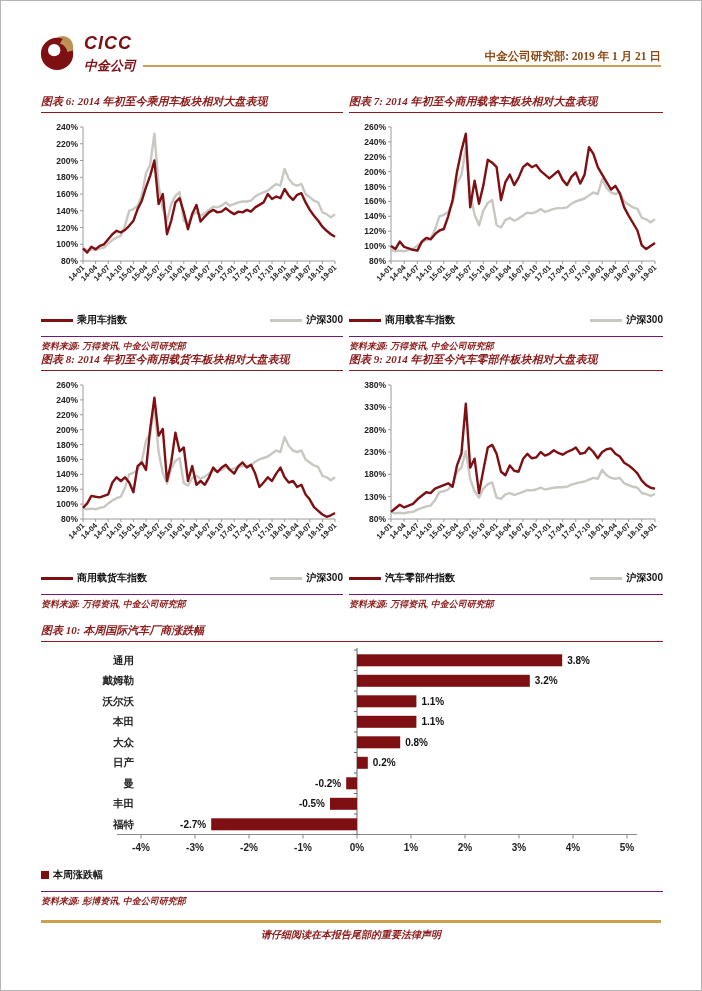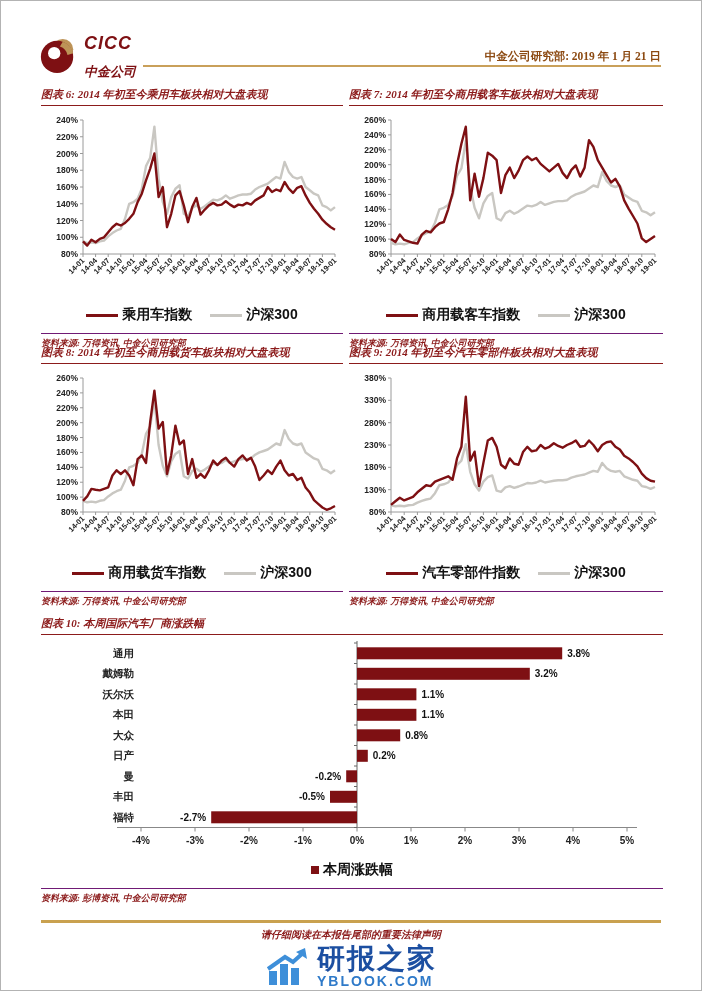--- a/index.html
+++ b/index.html
@@ -4,32 +4,32 @@
 <style>
   html,body{margin:0;padding:0;background:#e8e8e8;}
   .page{position:relative;width:702px;height:991px;background:#ffffff;margin:0 auto;
         border:1px solid #b3b3b3;box-sizing:border-box;overflow:hidden;
         font-family:"Liberation Sans", sans-serif;}
   
   .hdr-logo{position:absolute;left:38px;top:33px;display:flex;align-items:center;}
   .hdr-logo .mark{width:38px;height:38px;}
   .hdr-logo .words{margin-left:7px;line-height:1;font-style:italic;}
   .hdr-logo .en{font-size:18px;font-weight:bold;color:#7E1013;letter-spacing:1px;}
-  .hdr-logo .cn{font-size:13px;font-weight:bold;color:#7E1013;margin-top:13px;}
+  .hdr-logo .cn{font-size:13px;font-weight:bold;color:#7E1013;margin-top:7px;}
   .hdr-right{position:absolute;right:40px;top:48px;font-size:11.5px;font-weight:bold;
              color:#8C4A12;font-family:"Liberation Serif", serif;}
   .hdr-rule{position:absolute;left:142px;right:40px;top:64px;height:2px;background:#C9A05A;}
   
-  .fig{position:absolute;}
+  .fig{position:absolute;margin-top:7px;}
   .fig-title{font-size:11px;font-weight:bold;font-style:italic;color:#8C1B1B;
              font-family:"Liberation Serif", serif;padding-bottom:3px;
              border-bottom:1px solid #8C1B1B;}
   .chart-canvas{margin-top:4px;}
-  .chart-legend{display:flex;justify-content:center;align-items:center;gap:18px;
-                font-size:14px;color:#111;font-weight:600;margin-top:2px;}
+  .chart-legend{display:flex;justify-content:space-between;align-items:center;gap:18px;
+                font-size:10px;color:#111;font-weight:600;margin-top:2px;}
   .lg-item{display:flex;align-items:center;gap:4px;}
   .lg-line{display:inline-block;width:32px;height:3px;}
   .lg-sq{display:inline-block;width:8px;height:8px;}
   .fig-source{margin-top:9px;border-top:1px solid #701a75;padding-top:3px;
               font-size:9px;font-style:italic;font-weight:bold;color:#8C1B1B;
               font-family:"Liberation Serif", serif;}
   
   .ytick{font:700 8.5px "Liberation Sans", sans-serif;fill:#222;}
   .xtick{font:700 7.5px "Liberation Sans", sans-serif;fill:#222;}
   .bcat{font:600 10.5px "Liberation Serif", serif;fill:#222;}
@@ -453,27 +453,14 @@
         <span class="lg-item">
           <span class="lg-sq" style="background:#7E1013"></span>
           <span>本周涨跌幅</span>
         </span>
       </div>
     <div class="fig-source">资料来源: 彭博资讯, 中金公司研究部</div>
   </div>
 
   <div class="foot-rule"></div>
   <div class="disclaimer">请仔细阅读在本报告尾部的重要法律声明</div>
-  <div class="yb-logo">
-    <svg width="44" height="40" viewBox="0 0 44 40">
-      <rect x="4" y="24" width="8" height="14" fill="#3E8FD9"></rect>
-      <rect x="15" y="17" width="8" height="21" fill="#3E8FD9"></rect>
-      <rect x="26" y="21" width="8" height="17" fill="#3E8FD9"></rect>
-      <polyline points="3,22 20,10 28,15 38,6" fill="none" stroke="#3E8FD9" stroke-width="4"></polyline>
-      <polygon points="40,1 42,12 31,5" fill="#3E8FD9"></polygon>
-    </svg>
-    <div class="yb-text">
-      <div class="yb-cn">研报之家</div>
-      <div class="yb-dom">YBLOOK.COM</div>
-    </div>
-  </div>
 
 </div>
 
 </body></html>

